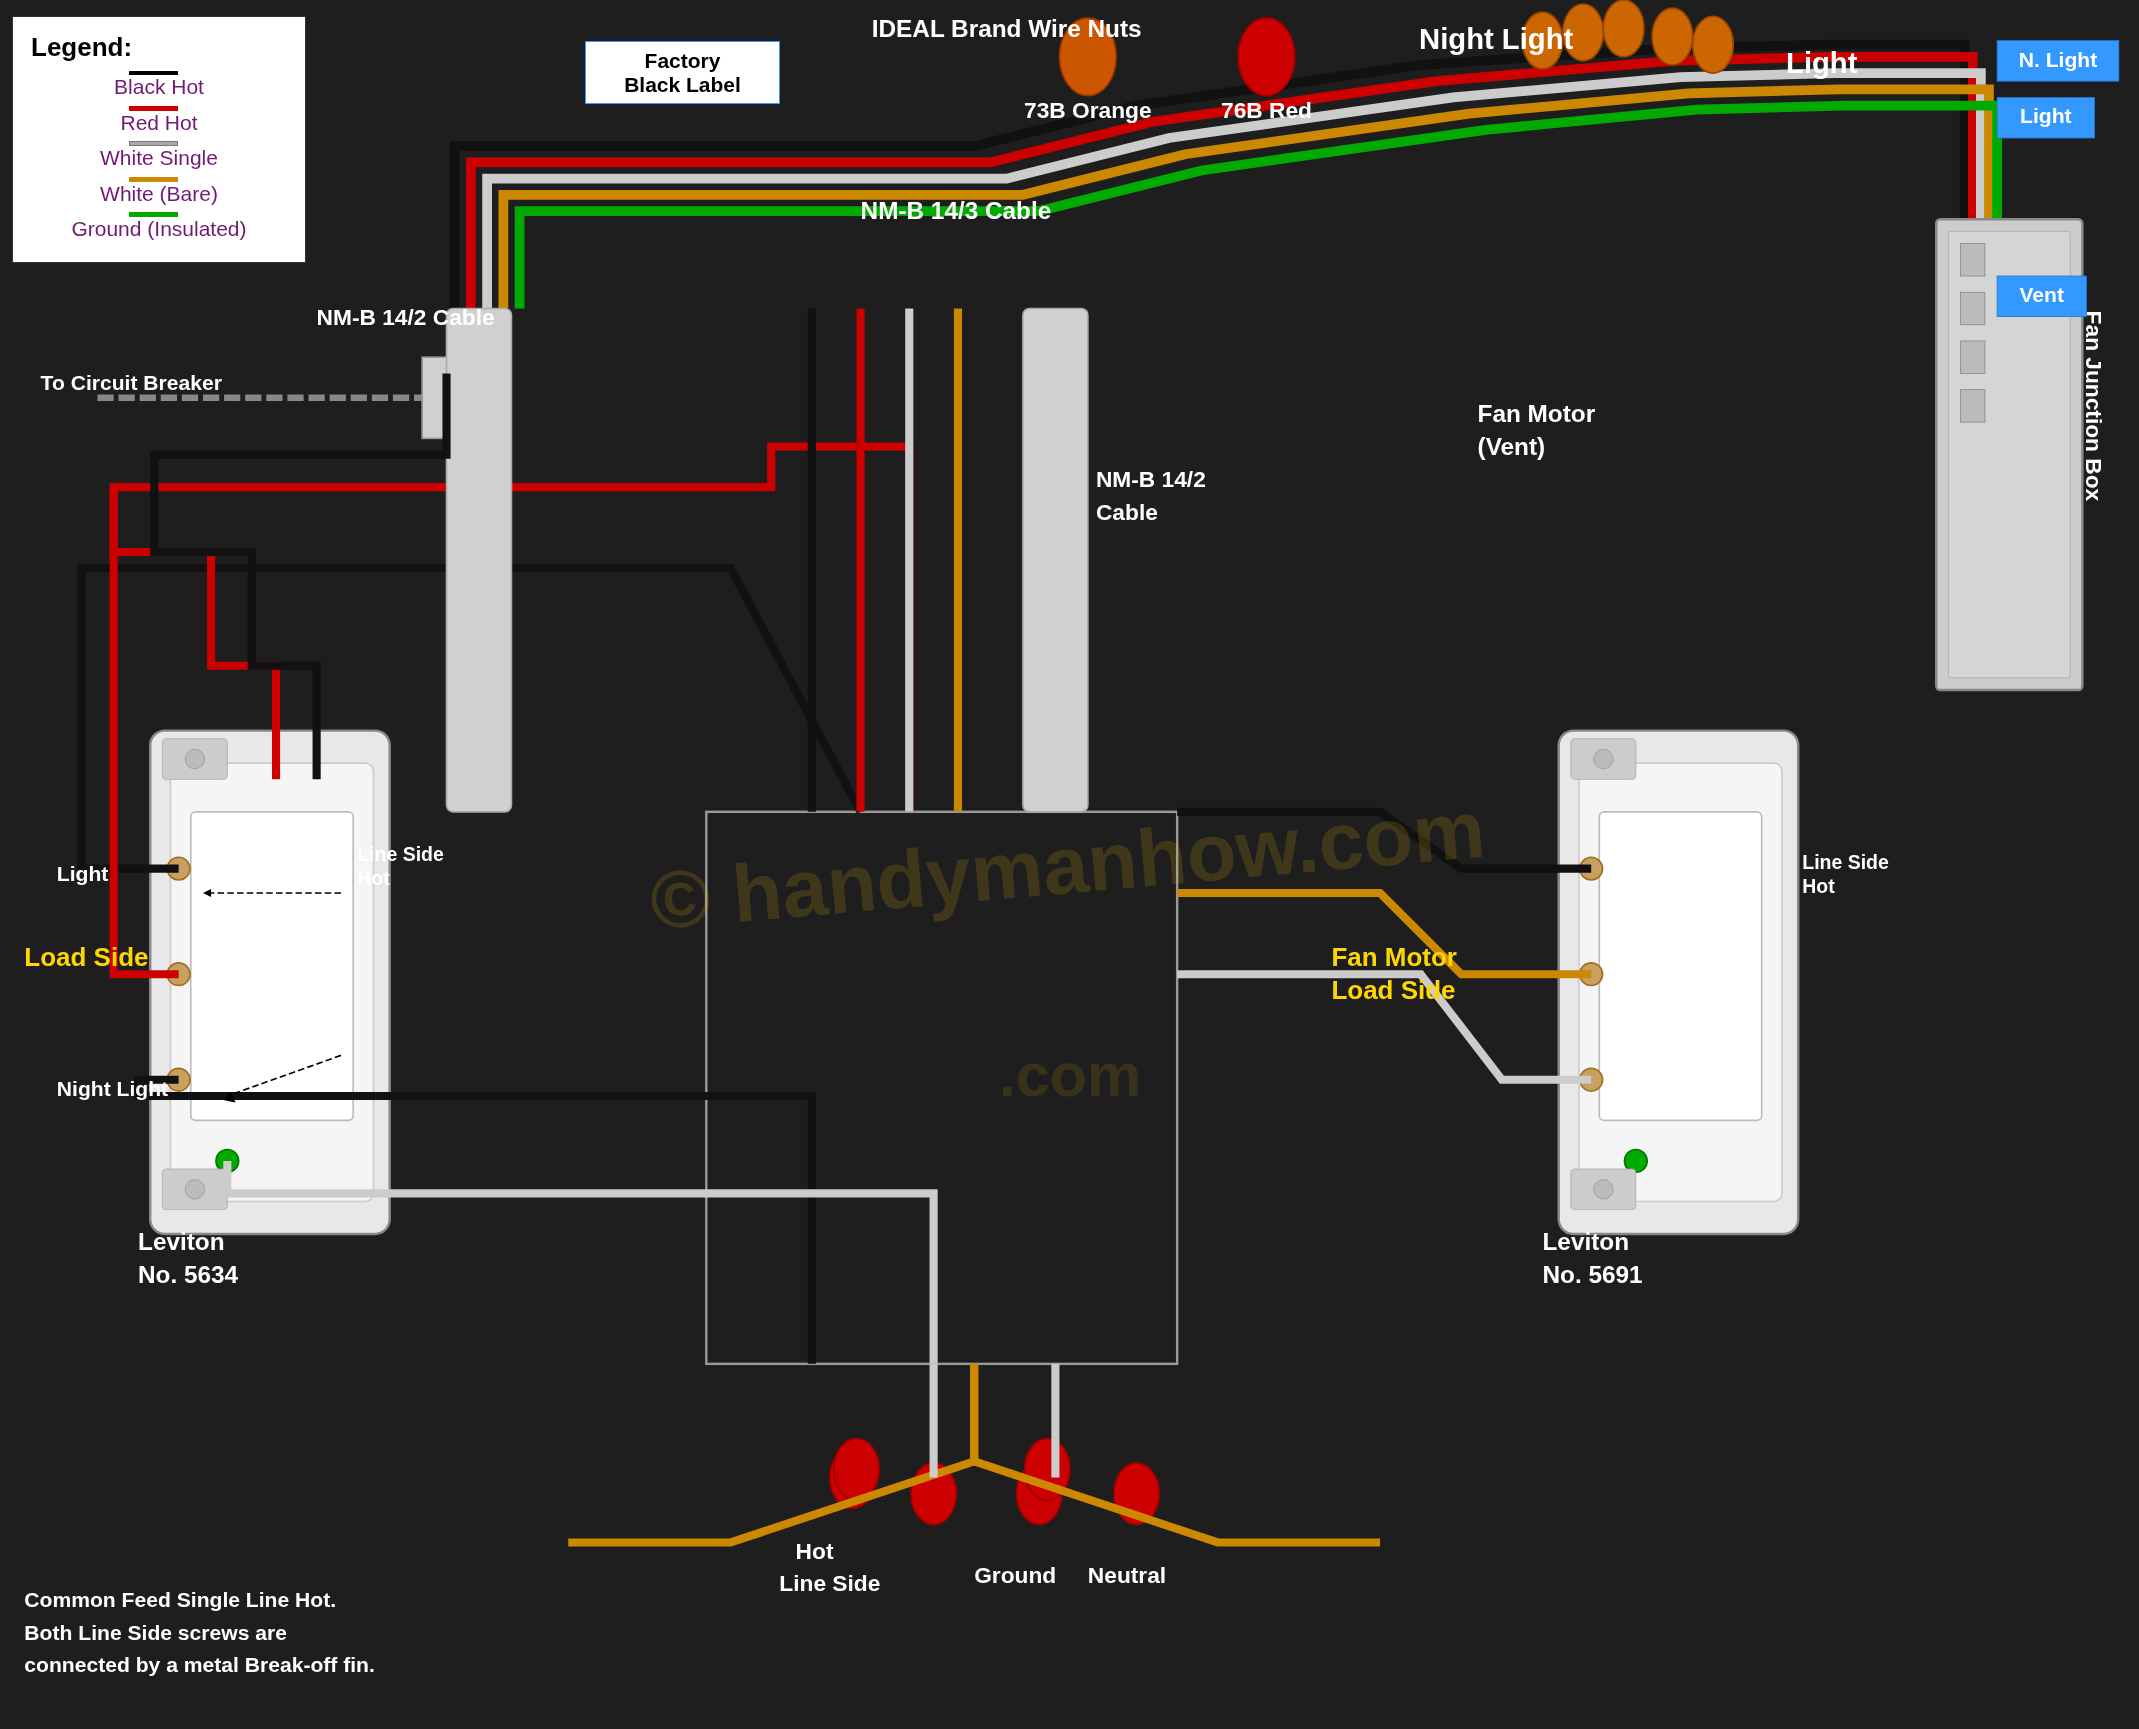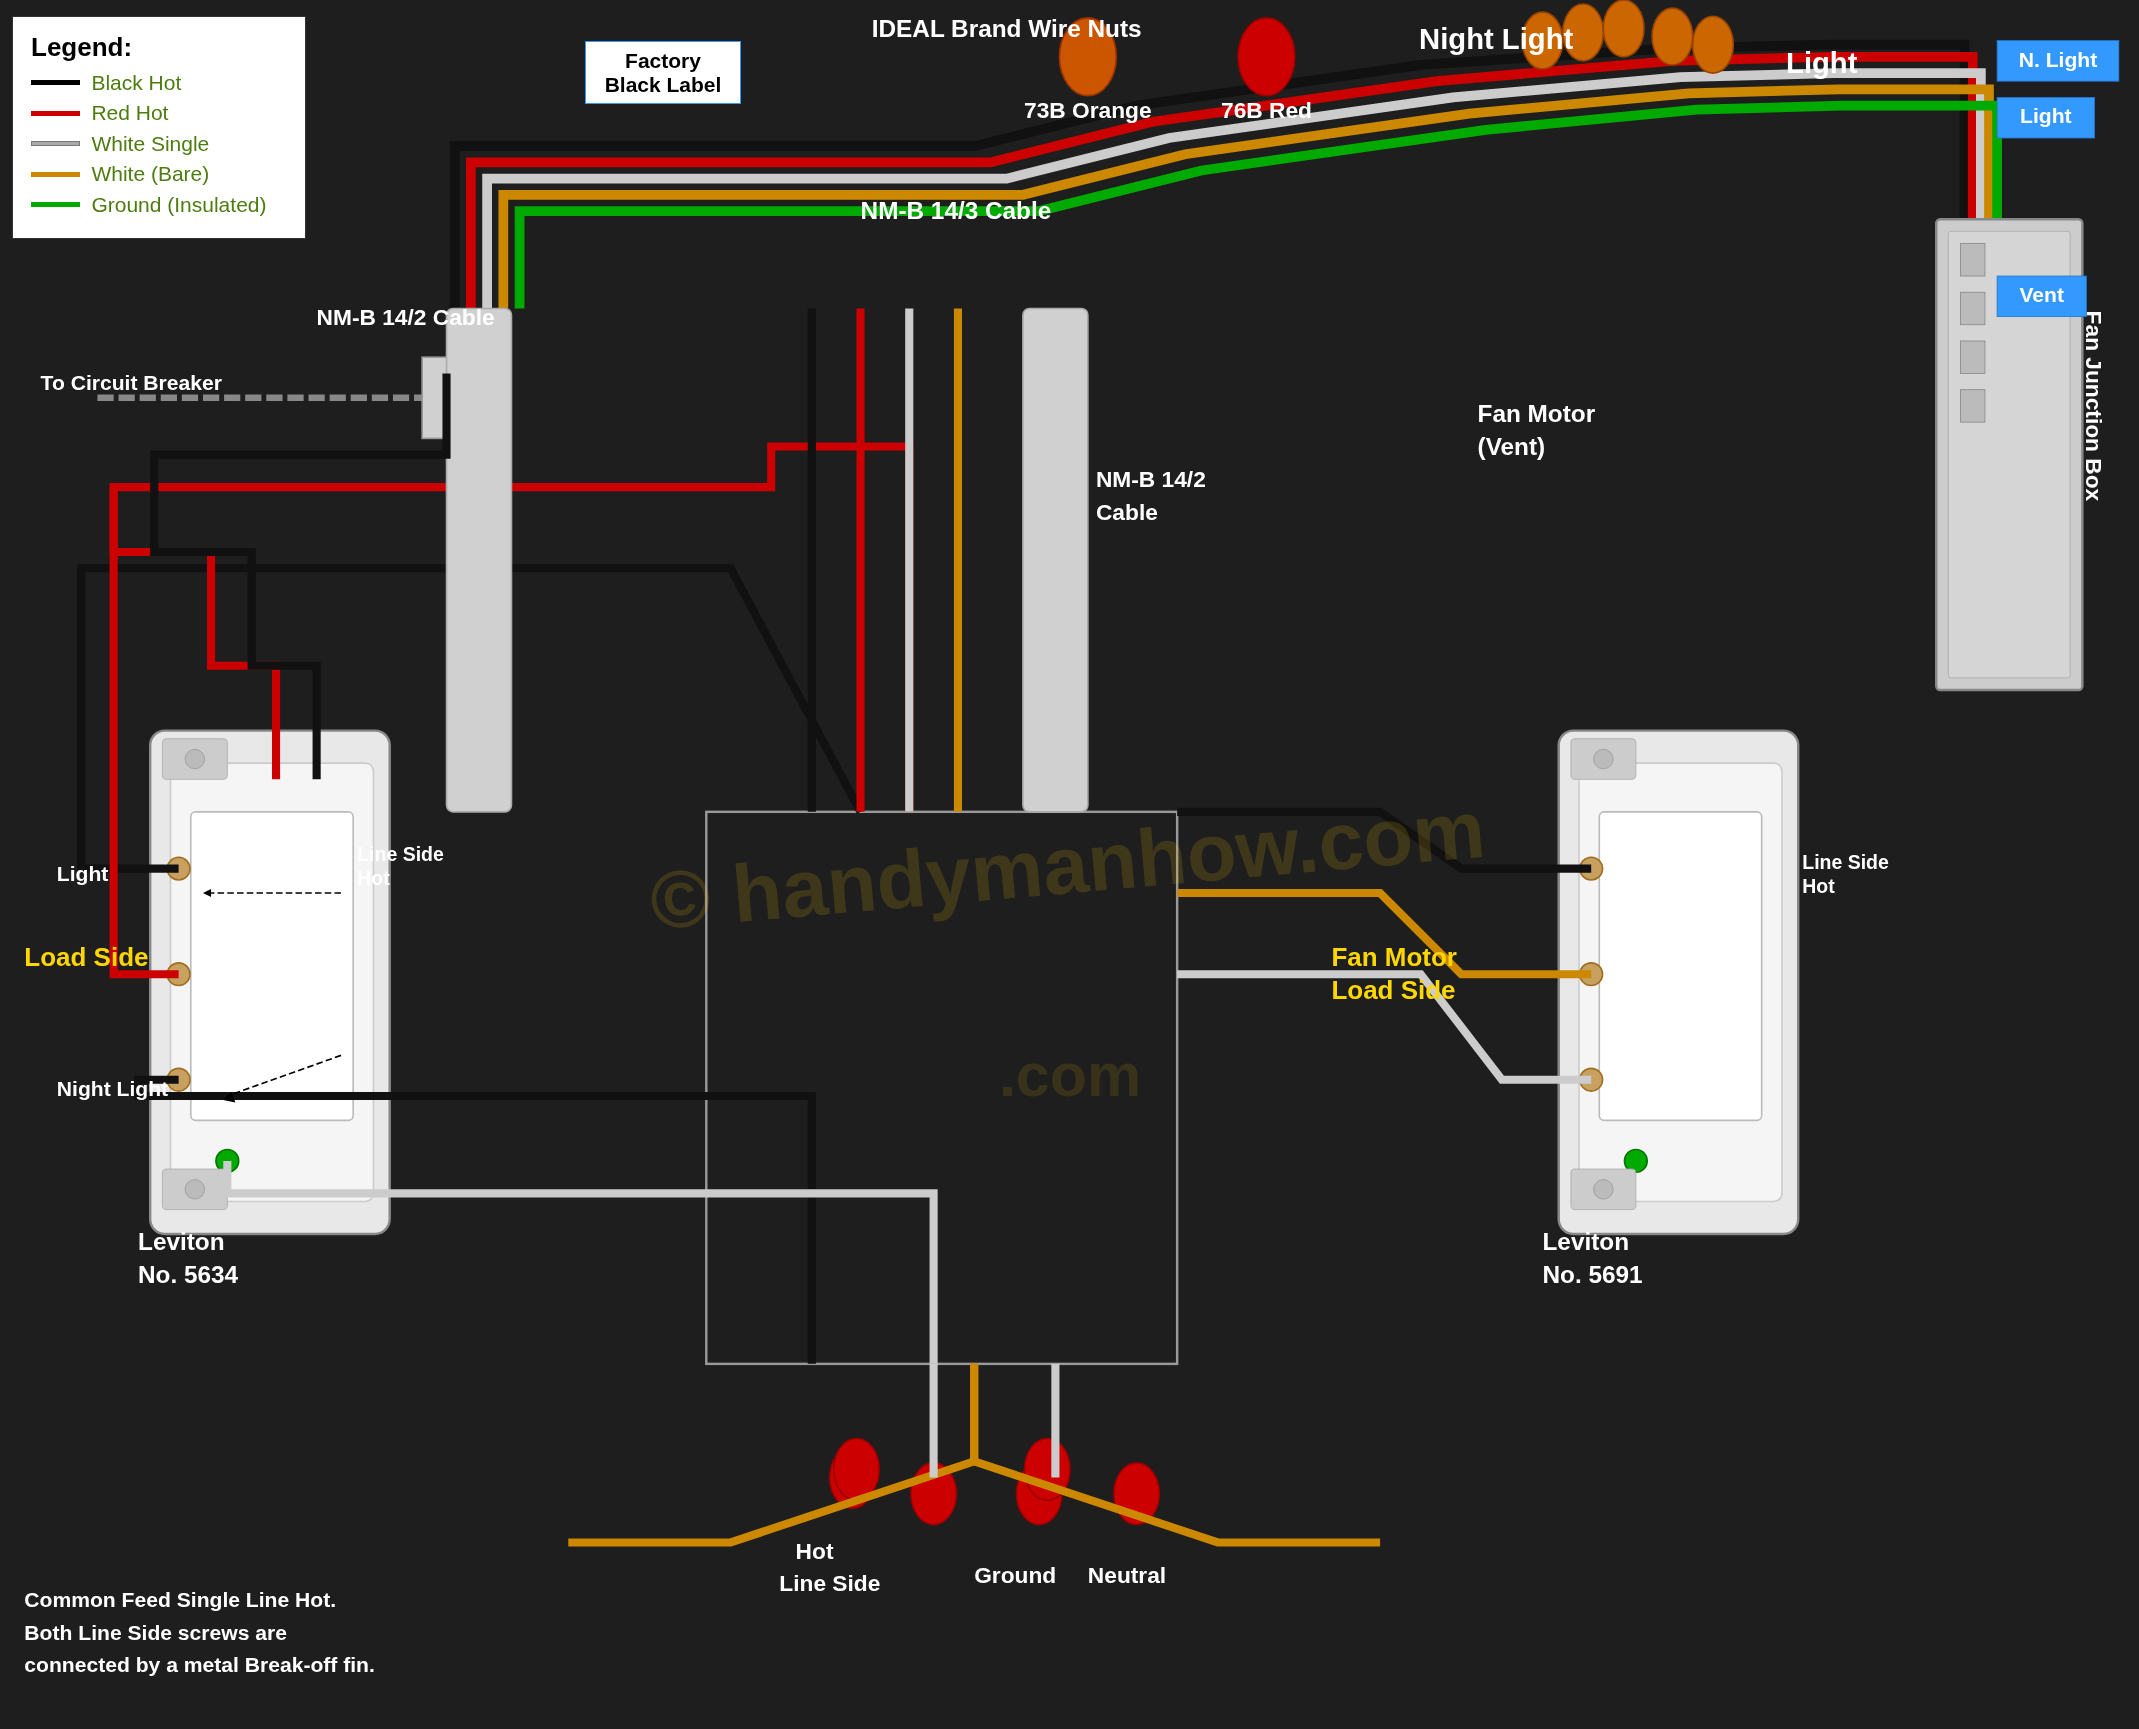--- a/index.html
+++ b/index.html
@@ -31,38 +31,39 @@
       font-size: 26px;
       font-weight: bold;
       color: #000;
       margin-bottom: 8px;
     }
     .legend-item {
       display: flex;
       align-items: center;
       margin: 6.5px 0;
       font-size: 21px;
-      color: #4d7c0f;
+      color: #701a75;
+      flex-direction: column;
     }
     .legend-line {
       display: inline-block;
       width: 49px;
       height: 4.9px;
       margin-right: 11.4px;
       flex-shrink: 0;
     }
     
     .factory-label-box {
       position: absolute;
       top: 41px;
       left: 585px;
       border: 1.6px solid #3399ff;
       background: white;
       padding: 6.5px 9.7px;
-      width: 156px;
+      width: 195px;
       text-align: center;
       font-size: 21px;
       font-weight: bold;
       color: #000;
     }
     
     .wiring-svg {
       position: absolute;
       top: 0; left: 0;
       width: 100%;

